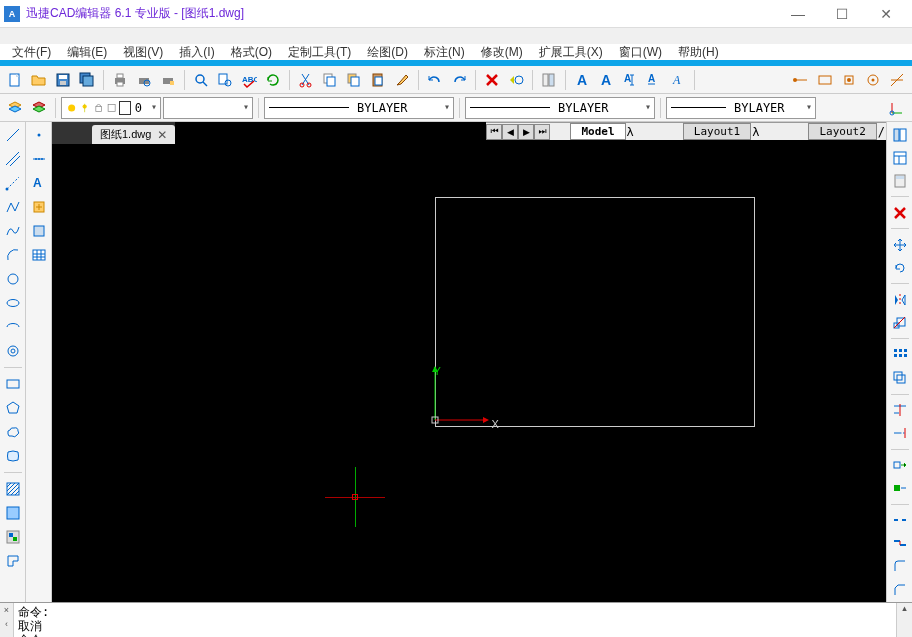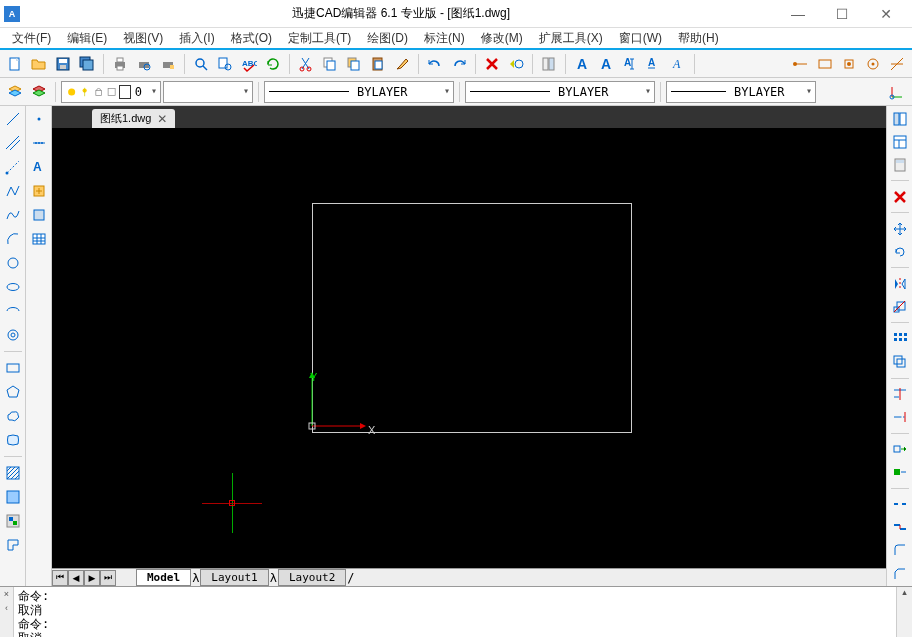--- a/index.html
+++ b/index.html
@@ -1,60 +1,60 @@
 <!DOCTYPE html>
 <html><head>
 <meta charset="utf-8">
 <style>
 * { box-sizing: border-box; margin: 0; padding: 0; }
 body { font-family: "Microsoft YaHei", Arial, sans-serif; font-size: 12px; background: #f0f0f0; width: 912px; height: 637px; overflow: hidden; position: relative; }
 
 .titlebar { height: 28px; background: #fff; display: flex; align-items: center; padding: 0 4px; border-bottom: 1px solid #ddd; }
 .titlebar .app-icon { width: 16px; height: 16px; background: #2b7cd3; margin-right: 6px; display: flex; align-items: center; justify-content: center; color: #fff; font-size: 9px; font-weight: bold; }
-.titlebar .title-text { flex: 1; color: #000000; font-size: 12px; text-align: center; }
+.titlebar .title-text { flex: 1; color: #6d28d9; font-size: 12px; }
 .titlebar .win-controls { display: flex; }
 .titlebar .win-btn { width: 44px; height: 28px; display: flex; align-items: center; justify-content: center; color: #666; font-size: 14px; }
 
-.menubar { height: 22px; background: #fff; display: flex; align-items: center; padding: 0 4px; border-bottom: 2px solid #0ea5e9; }
+.menubar { height: 22px; background: #fff; display: flex; align-items: center; padding: 0 4px; border-bottom: 6px solid #0ea5e9; margin-top: 16px; }
 .menubar .menu-item { padding: 2px 8px; color: #333; cursor: default; }
 
 .toolbar-row { min-height: 28px; background: #f5f5f5; border-bottom: 1px solid #ccc; display: flex; align-items: center; padding: 2px 4px; gap: 2px; }
 .tb-btn { width: 22px; height: 22px; display: flex; align-items: center; justify-content: center; border: 1px solid transparent; cursor: default; }
 .tb-sep { width: 1px; height: 20px; background: #ccc; margin: 0 3px; }
 .tb-sep-v { height: 1px; width: 18px; background: #ccc; margin: 3px 0; }
 
 .style-select { height: 22px; border: 1px solid #999; background: #fff; padding: 0 18px 0 4px; position: relative; font-family: monospace; font-size: 12px; display: flex; align-items: center; }
 .style-select::after { content: "▾"; position: absolute; right: 3px; top: 3px; font-size: 10px; color: #555; }
 .layer-select { width: 100px; }
 .linetype-select { width: 190px; }
 .lineweight-select { width: 190px; }
 
 .main-area { display: flex; height: 480px; position: relative; }
 .left-tools { width: 26px; background: #f5f5f5; border-right: 1px solid #ccc; display: flex; flex-direction: column; align-items: center; padding: 2px 0; gap: 2px; }
 .left-tools-2 { width: 26px; background: #f5f5f5; border-right: 1px solid #ccc; display: flex; flex-direction: column; align-items: center; padding: 2px 0; gap: 2px; }
 .right-tools { width: 26px; background: #f5f5f5; border-left: 1px solid #ccc; display: flex; flex-direction: column; align-items: center; padding: 2px 0; gap: 2px; }
 
-.canvas-area { flex: 1; display: flex; flex-direction: column; background: #000; position: relative; }
+.canvas-area { flex: 1; display: flex; flex-direction: row; background: #000; position: relative; }
 .doc-tabs { height: 22px; background: #333; display: flex; align-items: flex-end; padding-left: 40px; }
 .doc-tab { background: #e8e8e8; padding: 2px 8px; font-size: 11px; display: flex; align-items: center; gap: 6px; border-top-left-radius: 3px; border-top-right-radius: 3px; }
 .doc-tab .close-x { font-size: 12px; color: #555; }
 .viewport { flex: 1; background: #000; position: relative; }
 .rectangle-shape { position: absolute; border: 1px solid #ccc; left: 260px; top: 75px; width: 320px; height: 230px; }
 .ucs-origin { position: absolute; left: 258px; top: 298px; }
 .ucs-y { position: absolute; left: 0px; top: -55px; color: #0c0; font-size: 11px; }
 .ucs-x { position: absolute; left: 58px; top: -2px; color: #ccc; font-size: 11px; }
 .cursor-cross { position: absolute; left: 150px; top: 375px; }
 .cursor-v { position: absolute; width: 1px; height: 60px; background: #0a0; left: 30px; top: -30px; }
 .cursor-h { position: absolute; height: 1px; width: 60px; background: #a00; left: 0; top: 0; }
 
 .bottom-tabs { height: 18px; background: #eee; display: flex; align-items: center; border-top: 1px solid #999; }
 .nav-btns { display: flex; }
 .nav-btn { width: 16px; height: 16px; border: 1px solid #888; background: #ddd; display: flex; align-items: center; justify-content: center; font-size: 9px; }
 .model-tab { padding: 1px 10px; background: #fff; border: 1px solid #888; font-family: monospace; font-weight: bold; font-size: 11px; margin-left: 20px; }
-.layout-tab { padding: 1px 10px; background: #ddd; border: 1px solid #888; font-family: monospace; font-size: 11px; }
+.layout-tab { padding: 1px 10px; background: #ddd; border: 1px solid #888; font-family: monospace; font-size: 11px; margin-left: 48px; }
 .tab-slash { font-family: monospace; padding: 0 1px; }
 
 .command-area { height: 68px; background: #fff; border-top: 1px solid #999; display: flex; }
 .cmd-toggle { width: 14px; background: #eee; border-right: 1px solid #ccc; display: flex; flex-direction: column; align-items: center; justify-content: flex-start; font-size: 9px; color: #555; gap: 4px; padding-top: 2px; }
 .cmd-text { flex: 1; padding: 2px 4px; font-family: SimSun, monospace; font-size: 12px; line-height: 14px; overflow: hidden; }
 .cmd-scroll { width: 16px; background: #f0f0f0; border-left: 1px solid #ccc; display: flex; flex-direction: column; justify-content: space-between; align-items: center; font-size: 9px; color: #555; }
 
 .icon-svg { width: 16px; height: 16px; }
 
 .bylayer-line { display: inline-block; width: 80px; border-top: 1px solid #000; vertical-align: middle; margin-right: 8px; }

